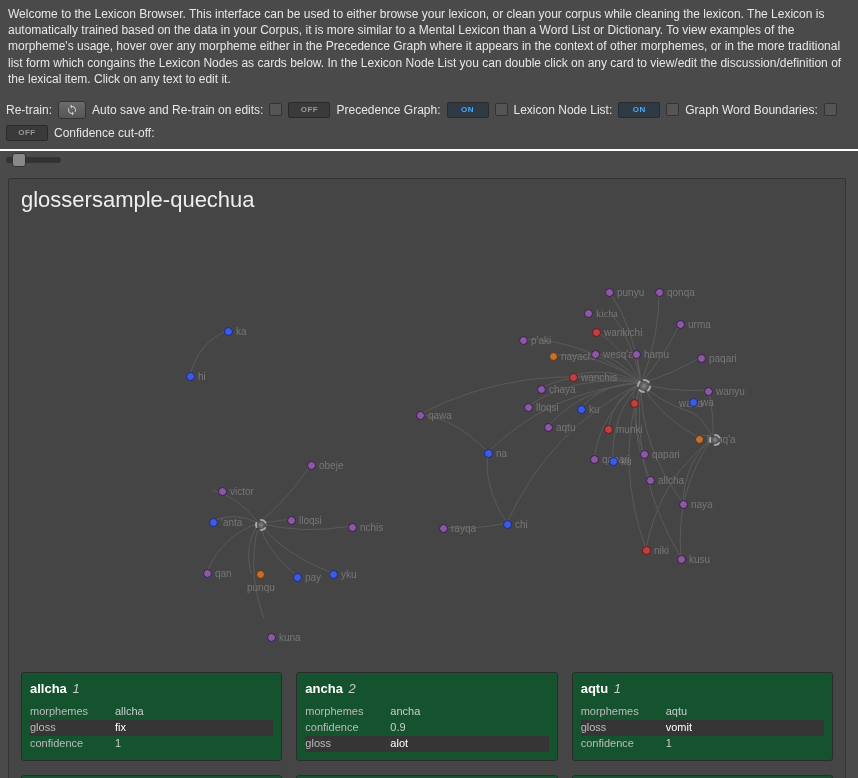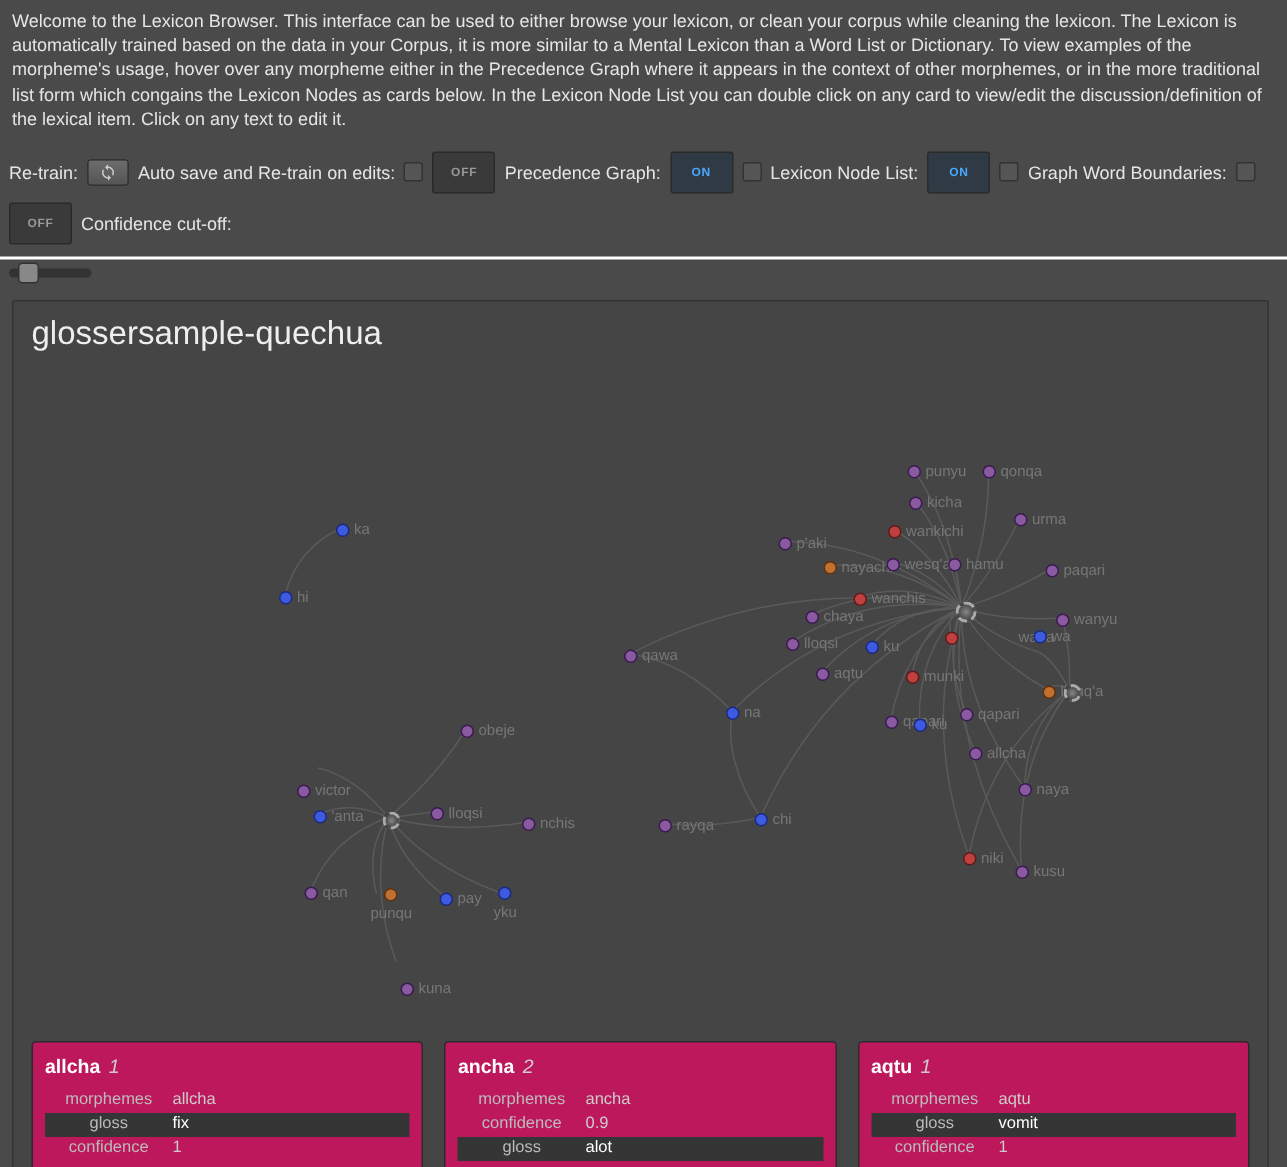--- a/index.html
+++ b/index.html
@@ -2,21 +2,21 @@
 <html><head>
 <meta charset="utf-8">
 <style>
   * { box-sizing: border-box; margin: 0; padding: 0; }
   html, body { width: 858px; height: 778px; background: #4a4a4a; color: #d8d8d8; font-family: "Helvetica Neue", Arial, sans-serif; font-size: 12px; overflow: hidden; }
   .intro { padding: 6px 8px 10px 8px; font-size: 12px; line-height: 1.35; color: #e6e6e6; }
   .toolbar { display: flex; align-items: center; gap: 6px; padding: 4px 6px 8px 6px; border-bottom: 2px solid #fff; flex-wrap: wrap; }
   .toolbar .label { font-size: 12px; color: #e6e6e6; white-space: nowrap; }
   .btn-retrain { width: 28px; height: 18px; background: linear-gradient(#6c6c6c,#555); border: 1px solid #333; border-radius: 3px; display: inline-flex; align-items: center; justify-content: center; cursor: pointer; }
   .btn-retrain svg { width: 12px; height: 12px; fill: #ccc; }
-  .toggle { width: 42px; height: 28px; border-radius: 2px; display: inline-flex; align-items: center; justify-content: center; font-size: 8px; font-weight: bold; letter-spacing: 0.5px; cursor: pointer; border: 1px solid #2a2a2a; }
+  .toggle { width: 42px; height: 16px; border-radius: 2px; display: inline-flex; align-items: center; justify-content: center; font-size: 8px; font-weight: bold; letter-spacing: 0.5px; cursor: pointer; border: 1px solid #2a2a2a; }
   .toggle.on  { background: #2f3a45; color: #4aa8ff; }
   .toggle.off { background: #3a3a3a; color: #999; }
   .checkbox { width: 13px; height: 13px; background: #555; border: 1px solid #333; border-radius: 2px; display: inline-block; cursor: pointer; }
   .slider { width: 55px; height: 6px; background: #333; border-radius: 3px; position: relative; display: inline-block; margin-top:6px; }
   .slider::after { content:""; position:absolute; left:6px; top:-4px; width:12px; height:12px; background:#888; border:1px solid #333; border-radius:3px; }
 
   .main { position: relative; width: 838px; height: 648px; margin: 8px; background: #454545; border: 1px solid #333; border-radius: 2px; overflow: hidden; }
   .title { font-size: 22px; color: #eee; padding: 8px 12px; font-weight: 400; }
   .graph { position: absolute; left: 0; top: 0; width: 100%; height: 440px; }
   .node { position: absolute; display: flex; align-items: center; gap: 3px; font-size: 10px; color: #777; }
@@ -24,25 +24,25 @@
   .dot.blue   { background: #3d5ae0; border-color: #1a2a80; }
   .dot.red    { background: #c04040; border-color: #601a1a; }
   .dot.orange { background: #c07030; border-color: #603010; }
   .dot.purple { background: #8a5aa0; border-color: #3a1a50; }
   .dot.hub    { width: 14px; height: 14px; background: radial-gradient(#888,#333); border: 2px dashed #aaa; }
   .dot.hub2   { width: 12px; height: 12px; background: radial-gradient(#888,#333); border: 2px dashed #aaa; }
   svg.edges { position:absolute; left:0; top:0; width:100%; height:440px; pointer-events:none; }
   svg.edges path { stroke:#5a5a5a; stroke-width:1; fill:none; }
 
   .cards { position: absolute; left: 0; bottom: 0; width: 100%; padding: 8px 12px; display: grid; grid-template-columns: repeat(3, 1fr); gap: 14px; }
-  .card { border: 1px solid #2b2b2b; border-radius: 3px; background: #be185d; padding: 8px; }
+  .card { border: 1px solid #2b2b2b; border-radius: 3px; background: #14532d; padding: 8px; }
   .card h3 { font-size: 13px; color: #fff; font-weight: bold; margin-bottom: 8px; }
   .card h3 .num { font-style: italic; font-weight: normal; color: #ccc; margin-left: 2px; }
   .card .row { display: flex; font-size: 11px; line-height: 1.45; }
-  .card .row .k { width: 85px; color: #bbb; text-align: center; }
+  .card .row .k { width: 85px; color: #bbb; }
   .card .row .v { flex:1; color: #ccc; }
   .card .row.hl { background: #353535; }
   .card .row.hl .v { color: #fff; font-weight: 500; }
   .card.partial { padding-bottom: 0; overflow: hidden; height: 42px; }
 </style>
 </head>
 <body>
 
 <div class="intro">Welcome to the Lexicon Browser. This interface can be used to either browse your lexicon, or clean your corpus while cleaning the lexicon. The Lexicon is automatically trained based on the data in your Corpus, it is more similar to a Mental Lexicon than a Word List or Dictionary. To view examples of the morpheme's usage, hover over any morpheme either in the Precedence Graph where it appears in the context of other morphemes, or in the more traditional list form which congains the Lexicon Nodes as cards below. In the Lexicon Node List you can double click on any card to view/edit the discussion/definition of the lexical item. Click on any text to edit it.</div>
 
@@ -134,21 +134,21 @@
         <span>ka</span>
       </div>
       <div class="node" style="left: 177px; top: 192px;">
         <span class="dot blue"></span>
         <span>hi</span>
       </div>
       <div class="node" style="left: 298px; top: 281px;">
         <span class="dot purple"></span>
         <span>obeje</span>
       </div>
-      <div class="node" style="left: 189px; top: 307px; margin-top: 14px;">
+      <div class="node" style="left: 209px; top: 307px;">
         <span class="dot purple"></span>
         <span>victor</span>
       </div>
       <div class="node" style="left: 200px; top: 338px;">
         <span class="dot blue"></span>
         <span>'anta</span>
       </div>
       <div class="node" style="left: 278px; top: 336px;">
         <span class="dot purple"></span>
         <span>lloqsi</span>
@@ -162,21 +162,21 @@
         <span>qan</span>
       </div>
       <div class="node" style="left: 238px; top: 391px; flex-direction: column;">
         <span class="dot orange"></span>
         <span>punqu</span>
       </div>
       <div class="node" style="left: 284px; top: 393px;">
         <span class="dot blue"></span>
         <span>pay</span>
       </div>
-      <div class="node" style="left: 320px; top: 390px; flex-direction: column;">
+      <div class="node" style="left: 320px; top: 390px;">
         <span class="dot blue"></span>
         <span>yku</span>
       </div>
       <div class="node" style="left: 258px; top: 453px;">
         <span class="dot purple"></span>
         <span>kuna</span>
       </div>
       <div class="node" style="left: 407px; top: 231px;">
         <span class="dot purple"></span>
         <span>qawa</span>
@@ -194,21 +194,21 @@
         <span>chi</span>
       </div>
       <div class="node" style="left: 510px; top: 156px;">
         <span class="dot purple"></span>
         <span>p'aki</span>
       </div>
       <div class="node" style="left: 540px; top: 172px;">
         <span class="dot orange"></span>
         <span>nayachi</span>
       </div>
-      <div class="node" style="left: 597px; top: 129px;">
+      <div class="node" style="left: 575px; top: 129px; font-family: Liberation Serif, serif;">
         <span class="dot purple"></span>
         <span>kicha</span>
       </div>
       <div class="node" style="left: 596px; top: 108px;">
         <span class="dot purple"></span>
         <span>punyu</span>
       </div>
       <div class="node" style="left: 646px; top: 108px;">
         <span class="dot purple"></span>
         <span>qonqa</span>

